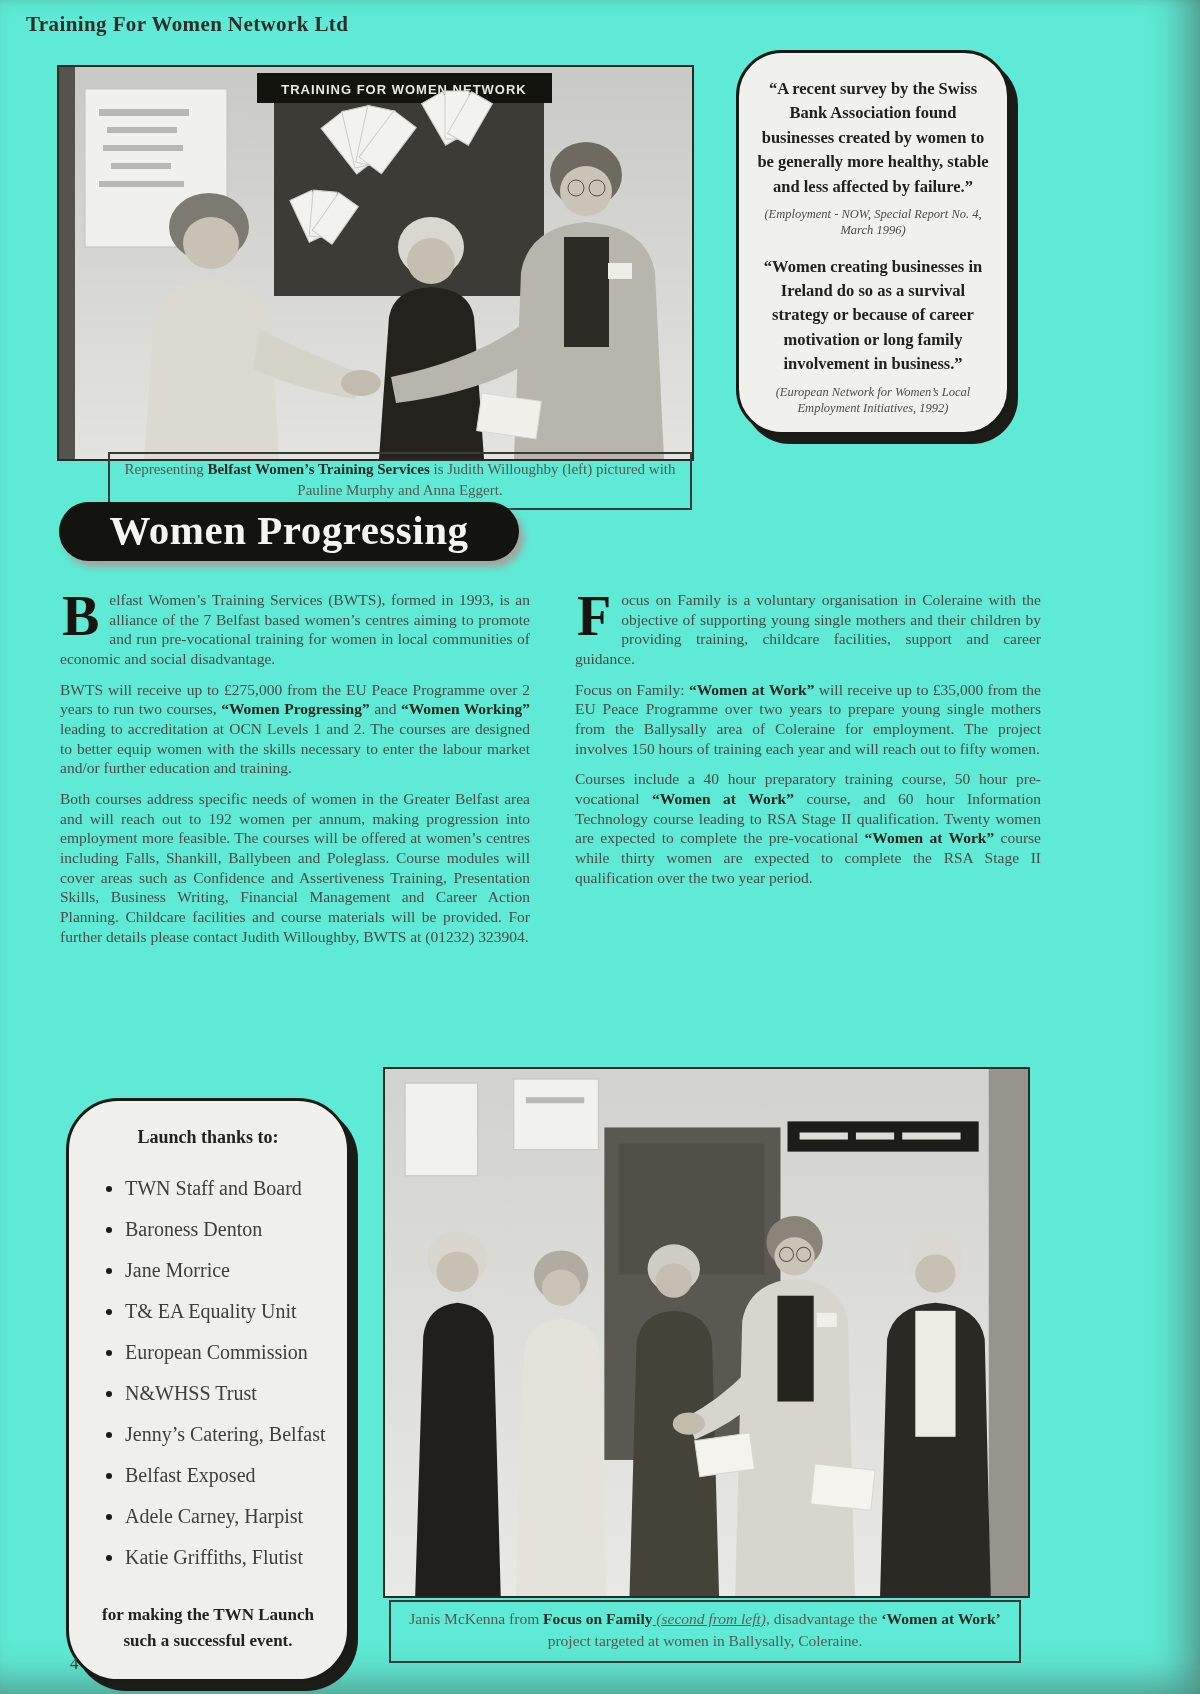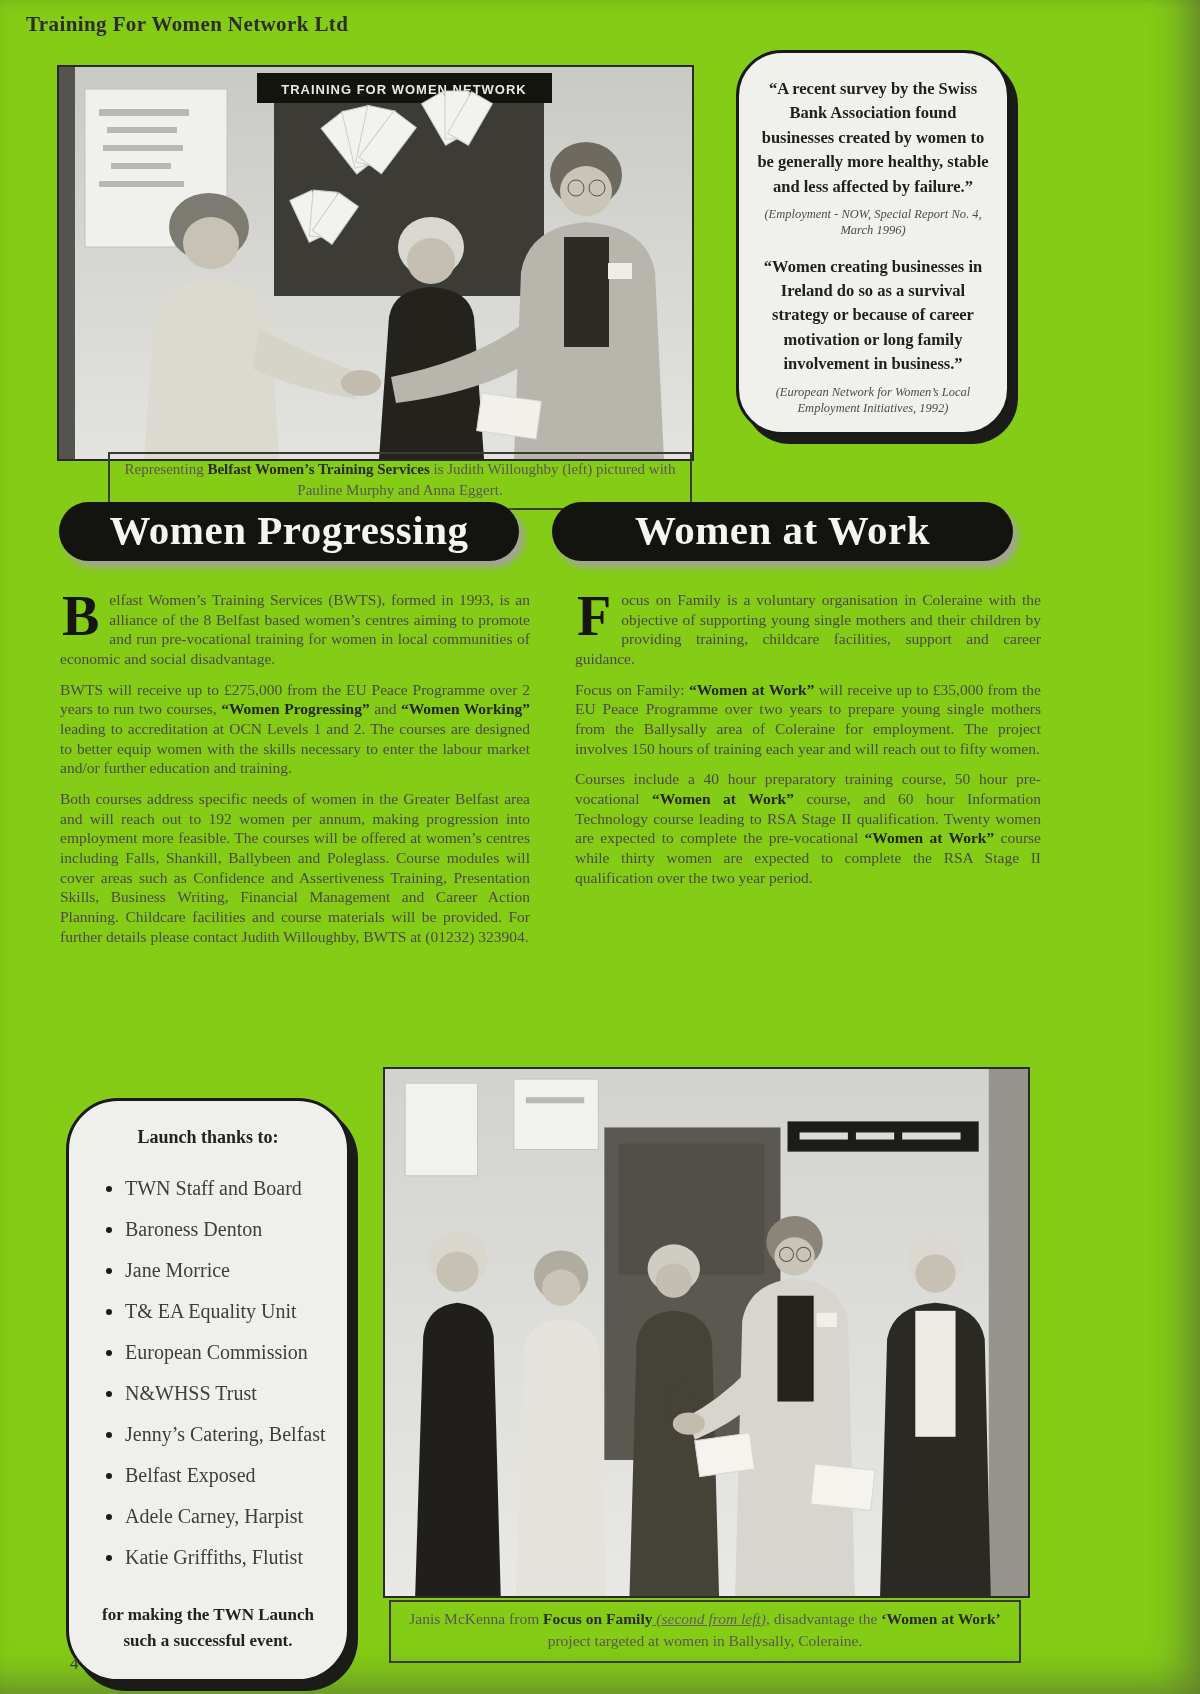--- a/index.html
+++ b/index.html
@@ -1,18 +1,18 @@
 <!DOCTYPE html>
 <html><head>
 <meta charset="utf-8">
 <style>
   html,body { margin:0; padding:0; background:#efefec; }
   .page {
     position:relative; width:1200px; height:1694px; overflow:hidden;
-    background:#84cc16; color:#45443f;
+    background:#5eead4; color:#45443f;
     font-family:"Liberation Serif", serif;
     box-shadow: inset -22px -18px 38px -10px rgba(70,70,65,.55),
                 inset 0 5px 12px -8px rgba(70,70,65,.35);
   }
   .page-header {
     position:absolute; left:26px; top:12px;
     font-size:21px; font-weight:bold; color:#2e2d29; letter-spacing:.4px;
   }
   
   .top-photo {
@@ -163,26 +163,23 @@
   <div class="quote-box">
     <p class="quote">“A recent survey by the Swiss Bank Association found businesses created by women to be generally more healthy, stable and less affected by failure.”</p>
     <p class="cite">(Employment - NOW, Special Report No. 4, March 1996)</p>
     <p class="quote">“Women creating businesses in Ireland do so as a survival strategy or because of career motivation or long family involvement in business.”</p>
     <p class="cite">(European Network for Women’s Local Employment Initiatives, 1992)</p>
   </div>
 
   <div class="banner banner-left">
     <span>Women Progressing</span>
   </div>
-  <div class="banner banner-right">
-    <span>Women at Work</span>
-  </div>
 
   <div class="col col-left">
-    <p><span class="dropcap">B</span><span>elfast Women’s Training Services (BWTS), formed in 1993, is an alliance of the 8 Belfast based women’s centres aiming to promote and run pre-vocational training for women in local communities of economic and social disadvantage.</span></p>
+    <p><span class="dropcap">B</span><span>elfast Women’s Training Services (BWTS), formed in 1993, is an alliance of the 7 Belfast based women’s centres aiming to promote and run pre-vocational training for women in local communities of economic and social disadvantage.</span></p>
     <p><span>BWTS will receive up to £275,000 from the EU Peace Programme over 2 years to run two courses, </span><b>“Women Progressing”</b><span> and </span><b>“Women Working”</b><span> leading to accreditation at OCN Levels 1 and 2. The courses are designed to better equip women with the skills necessary to enter the labour market and/or further education and training.</span></p>
     <p>Both courses address specific needs of women in the Greater Belfast area and will reach out to 192 women per annum, making progression into employment more feasible. The courses will be offered at women’s centres including Falls, Shankill, Ballybeen and Poleglass. Course modules will cover areas such as Confidence and Assertiveness Training, Presentation Skills, Business Writing, Financial Management and Career Action Planning. Childcare facilities and course materials will be provided. For further details please contact Judith Willoughby, BWTS at (01232) 323904.</p>
   </div>
 
   <div class="col col-right">
     <p><span class="dropcap">F</span><span>ocus on Family is a voluntary organisation in Coleraine with the objective of supporting young single mothers and their children by providing training, childcare facilities, support and career guidance.</span></p>
     <p><span>Focus on Family: </span><b>“Women at Work”</b><span> will receive up to £35,000 from the EU Peace Programme over two years to prepare young single mothers from the Ballysally area of Coleraine for employment. The project involves 150 hours of training each year and will reach out to fifty women.</span></p>
     <p><span>Courses include a 40 hour preparatory training course, 50 hour pre-vocational </span><b>“Women at Work”</b><span> course, and 60 hour Information Technology course leading to RSA Stage II qualification. Twenty women are expected to complete the pre-vocational </span><b>“Women at Work”</b><span> course while thirty women are expected to complete the RSA Stage II qualification over the two year period.</span></p>
   </div>
 

